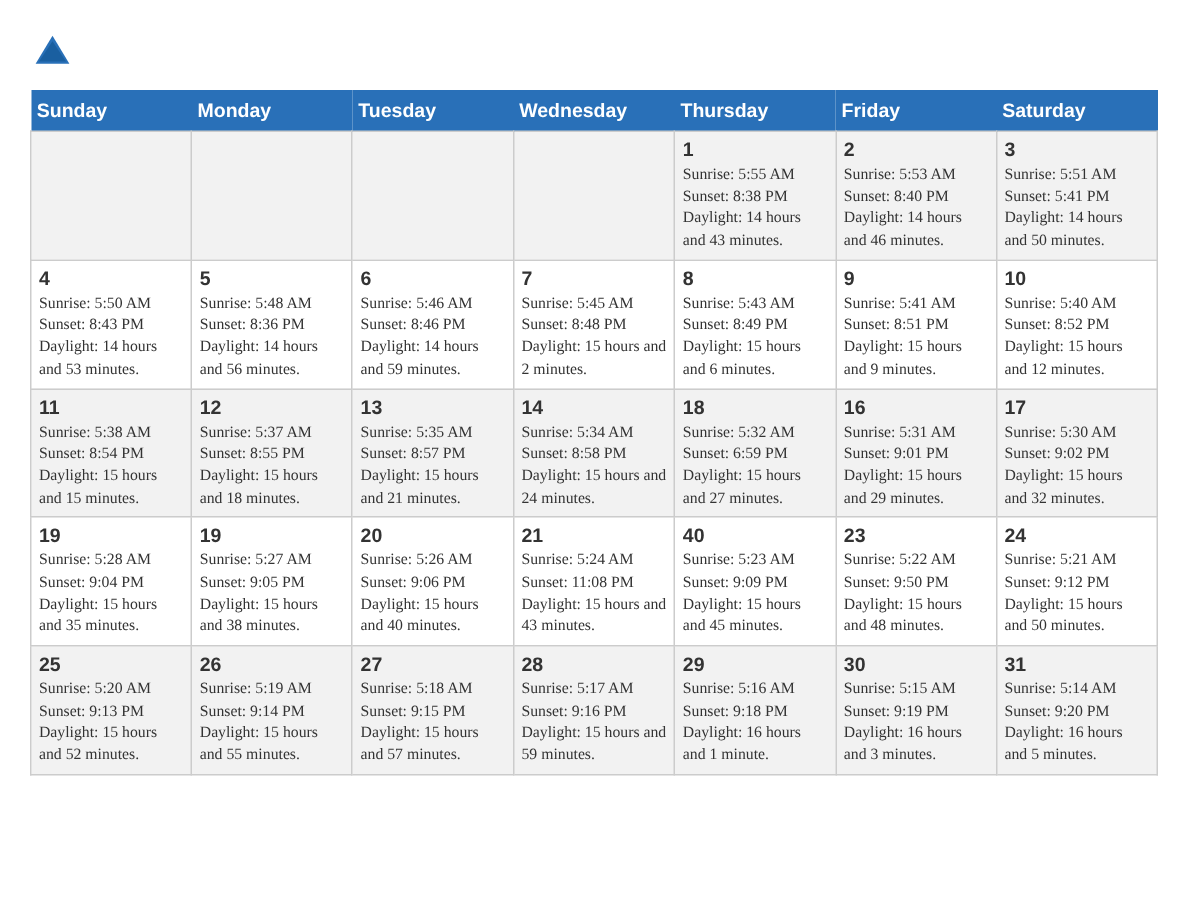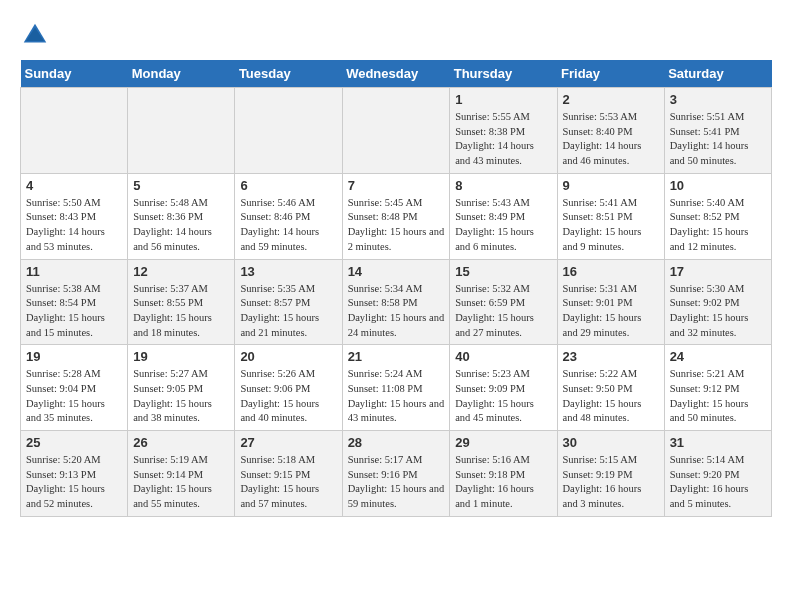--- a/index.html
+++ b/index.html
@@ -220,21 +220,21 @@
 and 21 minutes.</div>
         </td>
         <td>
           <div class="day-number">14</div>
           <div class="day-info">Sunrise: 5:34 AM
 Sunset: 8:58 PM
 Daylight: 15 hours
 and 24 minutes.</div>
         </td>
         <td>
-          <div class="day-number">15</div>
+          <div class="day-number">18</div>
           <div class="day-info">Sunrise: 5:32 AM
 Sunset: 6:59 PM
 Daylight: 15 hours
 and 27 minutes.</div>
         </td>
         <td>
           <div class="day-number">16</div>
           <div class="day-info">Sunrise: 5:31 AM
 Sunset: 9:01 PM
 Daylight: 15 hours

